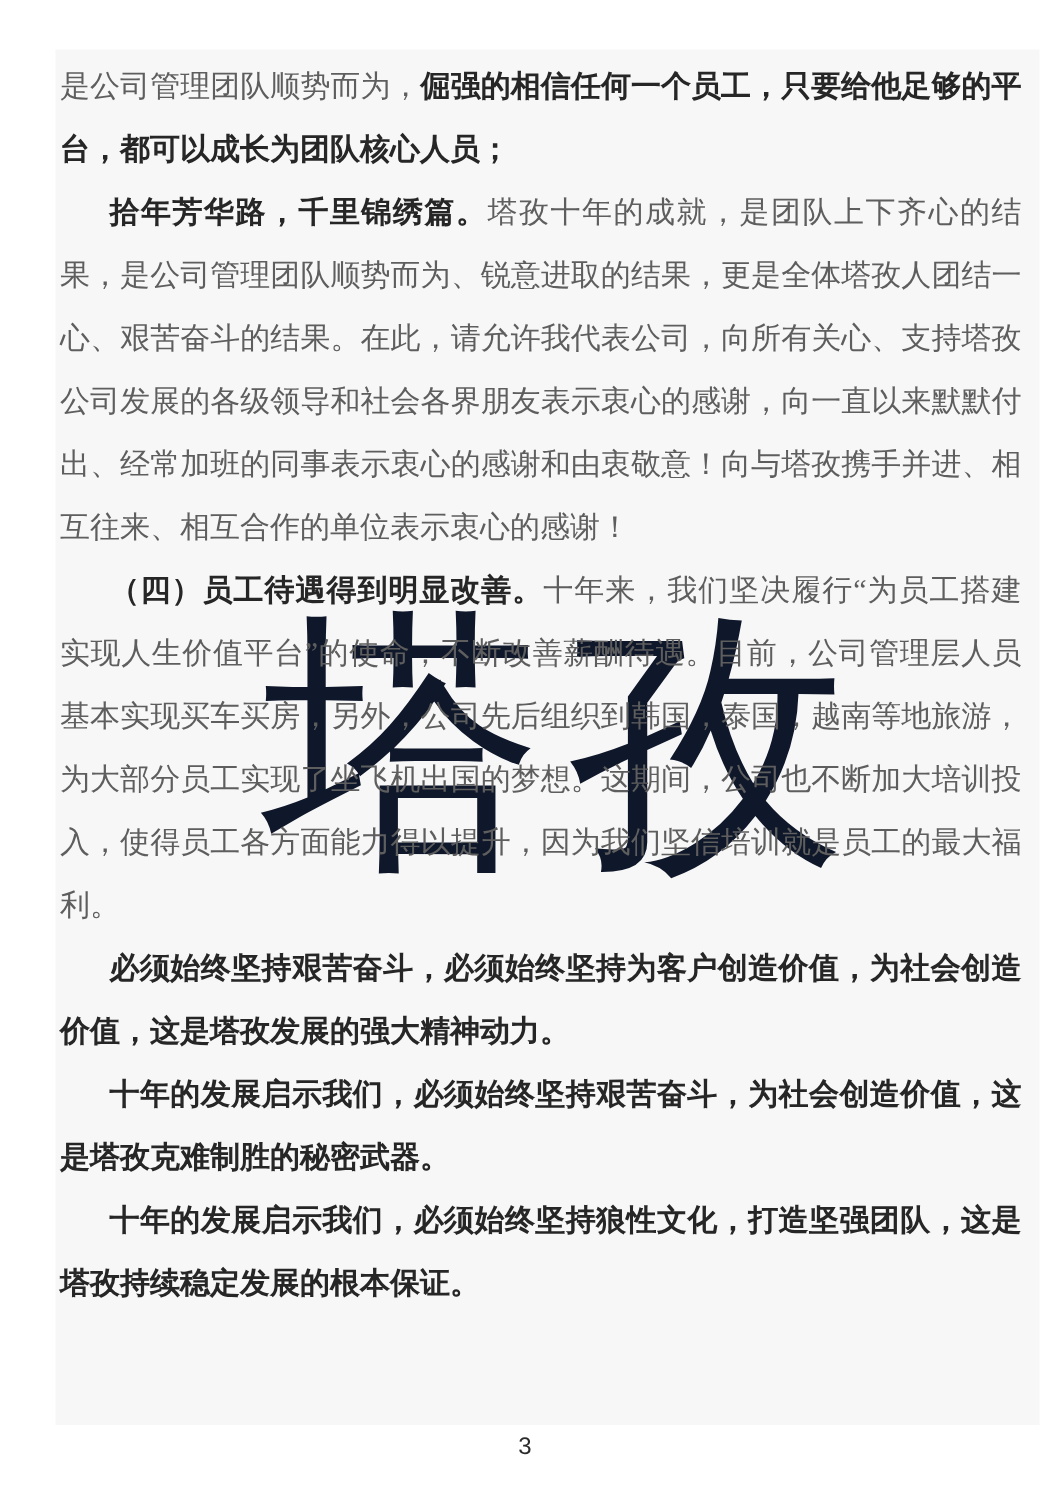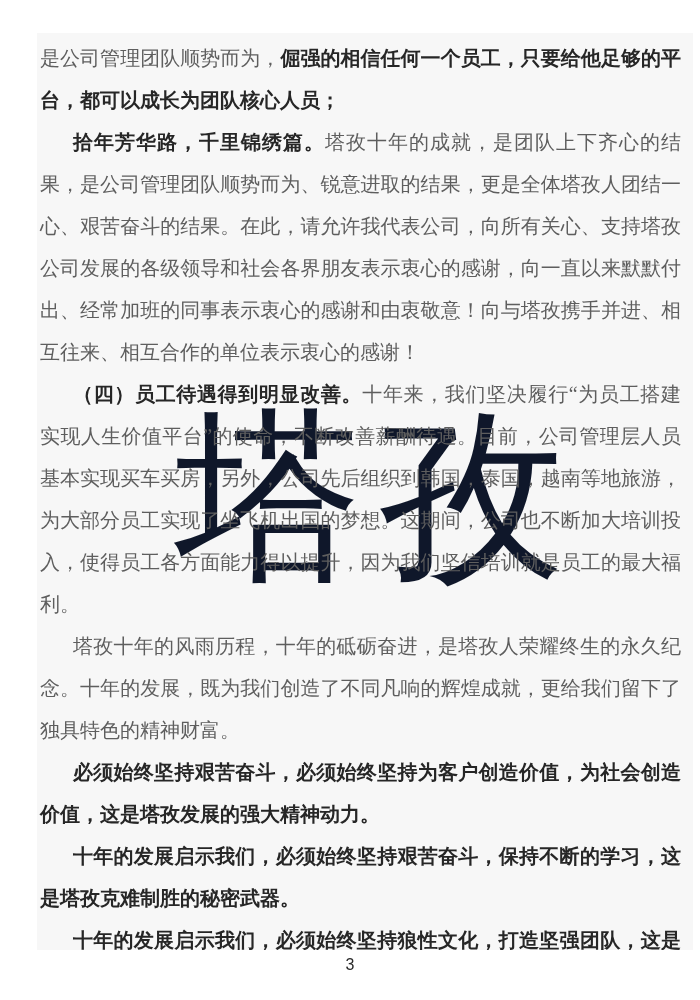--- a/index.html
+++ b/index.html
@@ -76,20 +76,19 @@
 </head>
 <body>
 
 <div class="canvas">
   <div class="sheet">
     <div class="watermark">塔孜</div>
     <div class="content" id="doc-content">
         <p class=""><span class="run-regular">是公司管理团队顺势而为，</span><span class="run-bold">倔强的相信任何一个员工，只要给他足够的平台，都可以成长为团队核心人员；</span></p>
         <p class="indent"><span class="run-bold">拾年芳华路，千里锦绣篇。</span><span class="run-regular">塔孜十年的成就，是团队上下齐心的结果，是公司管理团队顺势而为、锐意进取的结果，更是全体塔孜人团结一心、艰苦奋斗的结果。在此，请允许我代表公司，向所有关心、支持塔孜公司发展的各级领导和社会各界朋友表示衷心的感谢，向一直以来默默付出、经常加班的同事表示衷心的感谢和由衷敬意！向与塔孜携手并进、相互往来、相互合作的单位表示衷心的感谢！</span></p>
         <p class="indent"><span class="run-bold">（四）员工待遇得到明显改善。</span><span class="run-regular">十年来，我们坚决履行“为员工搭建实现人生价值平台”的使命，不断改善薪酬待遇。目前，公司管理层人员基本实现买车买房，另外，公司先后组织到韩国，泰国，越南等地旅游，为大部分员工实现了坐飞机出国的梦想。这期间，公司也不断加大培训投入，使得员工各方面能力得以提升，因为我们坚信培训就是员工的最大福利。</span></p>
-        <p class="indent"><span class="run-regular">塔孜十年的风雨历程，十年的砥砺奋进，是塔孜人荣耀终生的永久纪念。十年的发展，既为我们创造了不同凡响的辉煌成就，更给我们留下了独具特色的精神财富。</span></p>
         <p class="indent"><span class="run-bold">必须始终坚持艰苦奋斗，必须始终坚持为客户创造价值，为社会创造价值，这是塔孜发展的强大精神动力。</span></p>
-        <p class="indent"><span class="run-bold">十年的发展启示我们，必须始终坚持艰苦奋斗，保持不断的学习，这是塔孜克难制胜的秘密武器。</span></p>
+        <p class="indent"><span class="run-bold">十年的发展启示我们，必须始终坚持艰苦奋斗，为社会创造价值，这是塔孜克难制胜的秘密武器。</span></p>
         <p class="indent"><span class="run-bold">十年的发展启示我们，必须始终坚持狼性文化，打造坚强团队，这是塔孜持续稳定发展的根本保证。</span></p>
       </div>
   </div>
   <div class="page-number">3</div>
 </div>
 
 </body></html>

